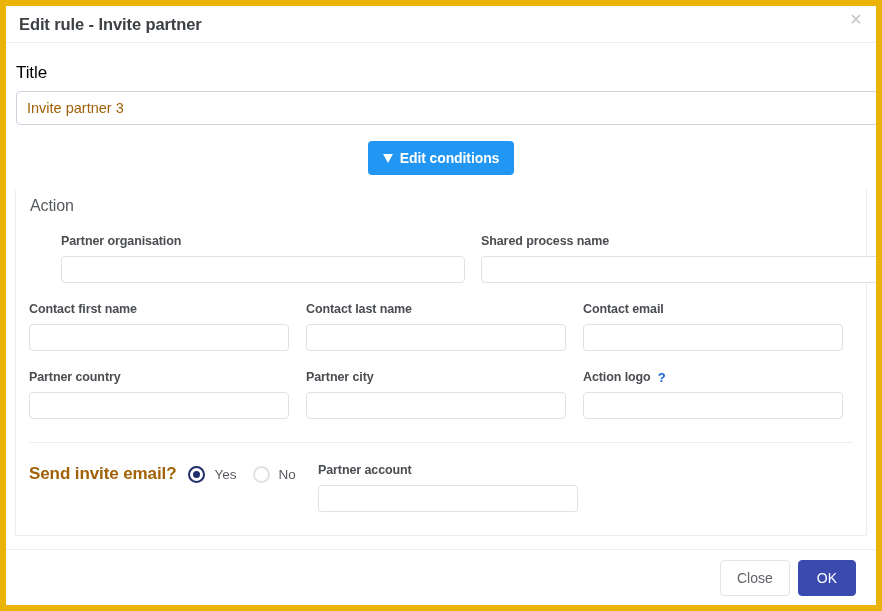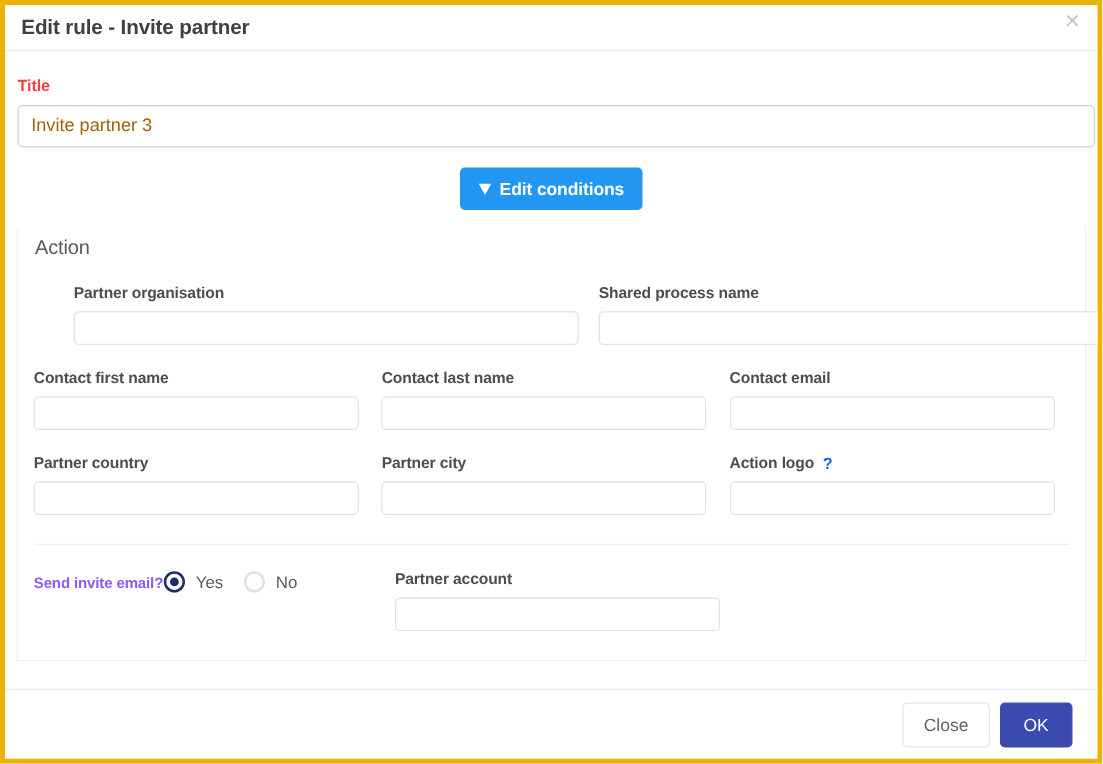--- a/index.html
+++ b/index.html
@@ -14,21 +14,21 @@
     font-family: "Liberation Sans", sans-serif;
     color: #3c4043;
     overflow: hidden;
   }
 
   .modal {
     position: relative;
     width: 882px;
     height: 611px;
     background: #ffffff;
-    border: 4px solid #eab308;
+    border: 6px solid #eab308;
     display: flex;
     flex-direction: column;
   }
 
   
   .modal-header {
     height: 37px;
     flex: 0 0 37px;
     border-bottom: 1px solid #eceef0;
     display: flex;
@@ -69,23 +69,23 @@
     flex: 1 1 auto;
     position: relative;
     padding: 0;
     overflow: hidden;
   }
 
   .title-block {
     padding: 20px 10px 0 10px;
   }
   .title-label {
-    font-size: 13px;
-    font-weight: bold;
-    color: #ef4444;
+    font-size: 17px;
+    font-weight: normal;
+    color: #000000;
     margin-bottom: 8px;
     letter-spacing: -0.1px;
   }
   .title-input {
     width: 862px;
     height: 34px;
     border: 1px solid #ccd2dc;
     border-radius: 4px;
     background: #ffffff;
     font-family: "Liberation Sans", sans-serif;
@@ -203,24 +203,25 @@
     padding: 0 13px;
     margin-top: 20px;
   }
   .radio-group-wrap {
     width: 289px;
     display: flex;
     align-items: center;
     padding-top: 1px;
   }
   .radio-question {
-    font-size: 12px;
-    font-weight: bold;
-    color: #8b5cf6;
-    letter-spacing: -0.1px;
+    font-size: 17px;
+    font-weight: bold;
+    color: #a16207;
+    letter-spacing: -0.1px;
+    margin-right: 12px;
   }
   .radio-opt {
     display: flex;
     align-items: center;
     cursor: pointer;
     margin-right: 16px;
   }
   .radio-circle {
     width: 17px;
     height: 17px;

